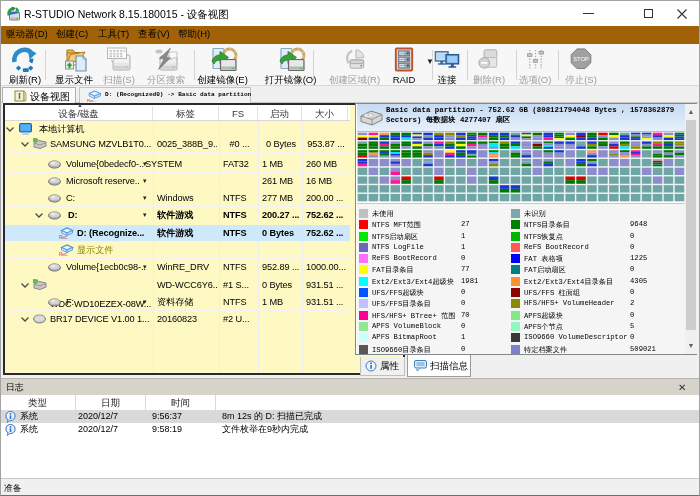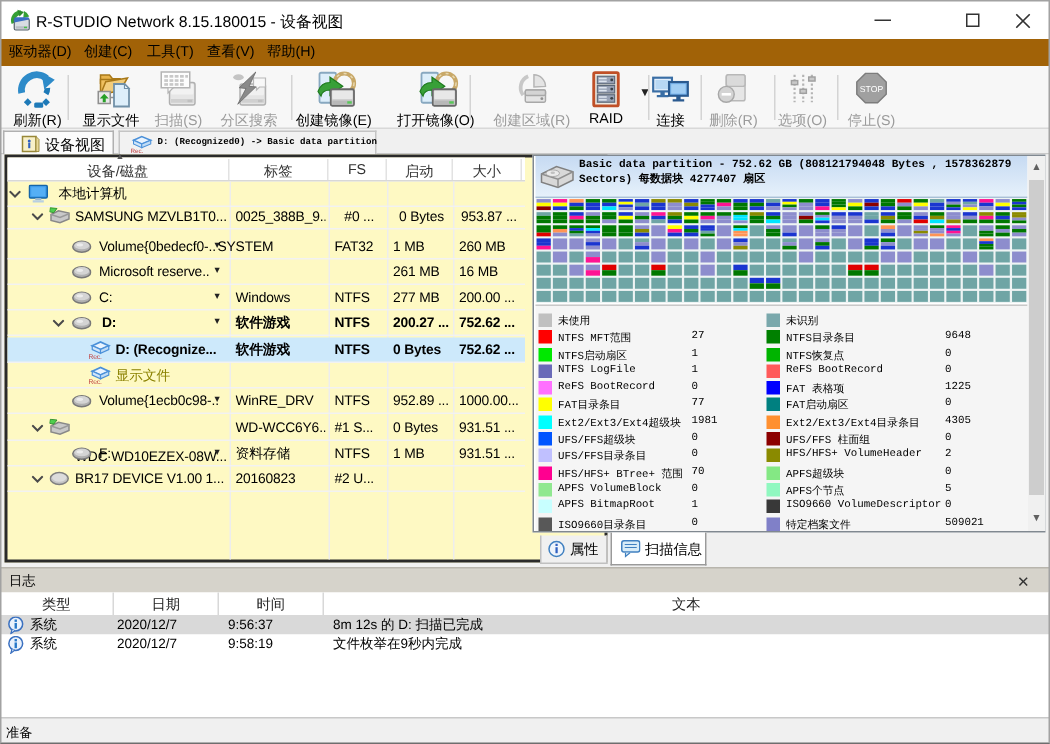--- a/index.html
+++ b/index.html
@@ -999,21 +999,20 @@
     </div>
 </div>
 <div class="abs" id="logbar">
     <span style="position:absolute;left:6px;top:3px;font-size:8.8px">日志</span>
     <span style="position:absolute;left:678px;top:3px;color:#333;font-size:10px">✕</span>
   </div>
 <div class="abs" id="logtable">
 <div class="lhead" style="left:0px;width:76px">类型</div>
 <div class="lhead" style="left:76px;width:70px">日期</div>
 <div class="lhead" style="left:146px;width:70px">时间</div>
-<div class="lhead" style="left:216px;width:484px">文本</div>
 <div class="abs" style="left:0;top:15px;width:700px;height:1px;background:#d8d8d8"></div>
 <div class="lrow" style="top:15px;background:#d9d9d9">
       <svg class="abs" style="left:5px;top:1px" width="11" height="12" viewBox="0 0 11 12">
 <circle cx="5.5" cy="5" r="4.6" fill="#eaf2fc" stroke="#3a70c0" stroke-width="1"></circle>
 <path d="M3 8.8 L2.2 11.5 L5 9.4" fill="#eaf2fc" stroke="#3a70c0" stroke-width="0.8"></path>
 <rect x="4.7" y="2" width="1.6" height="1.6" fill="#2878c8"></rect>
 <rect x="4.7" y="4.3" width="1.6" height="3.8" fill="#2878c8"></rect>
 </svg>
       <span style="position:absolute;left:20px">系统</span>
       <span style="position:absolute;left:78px">2020/12/7</span>

